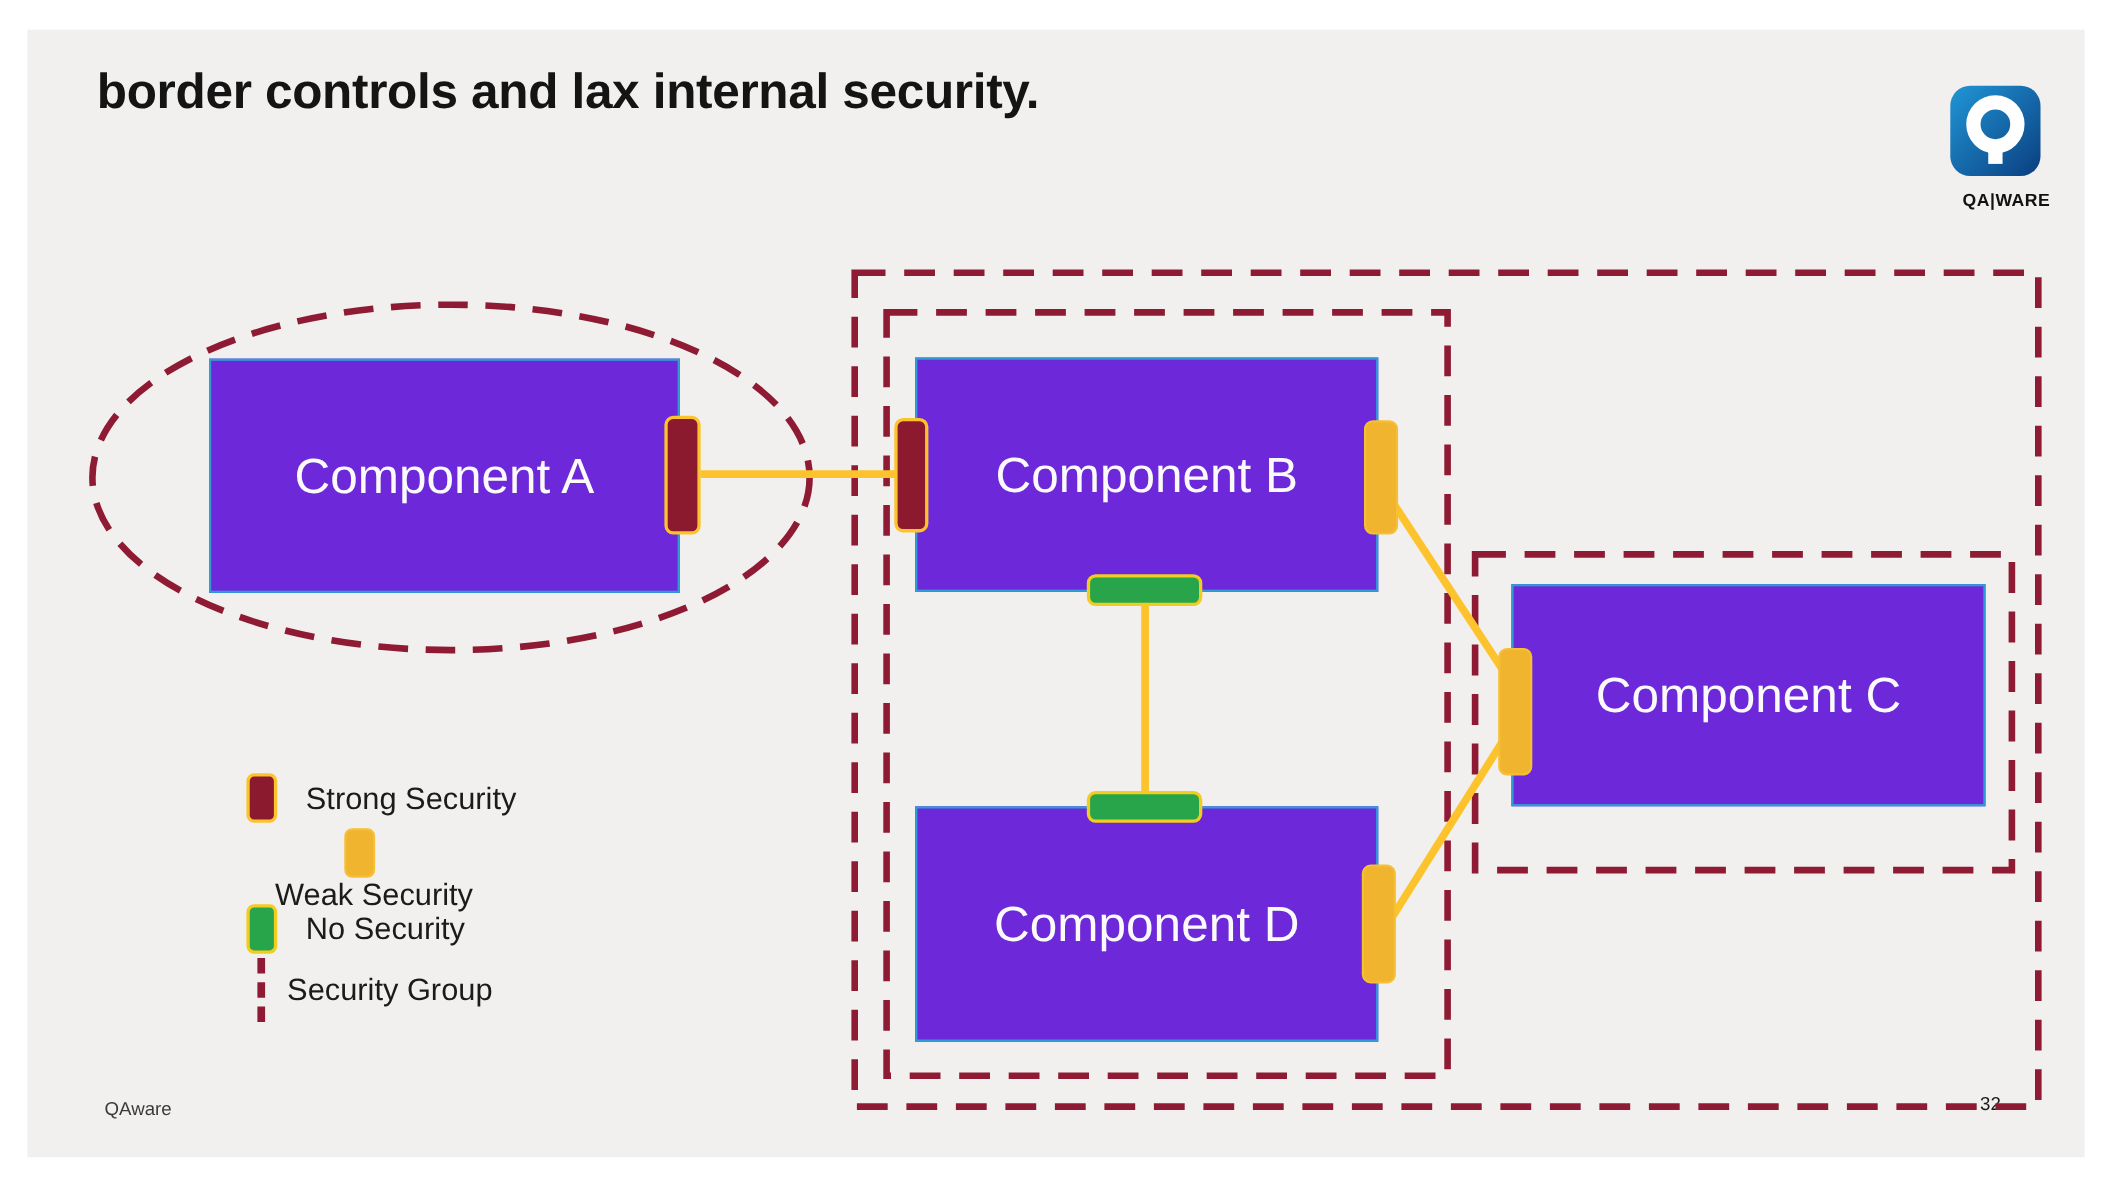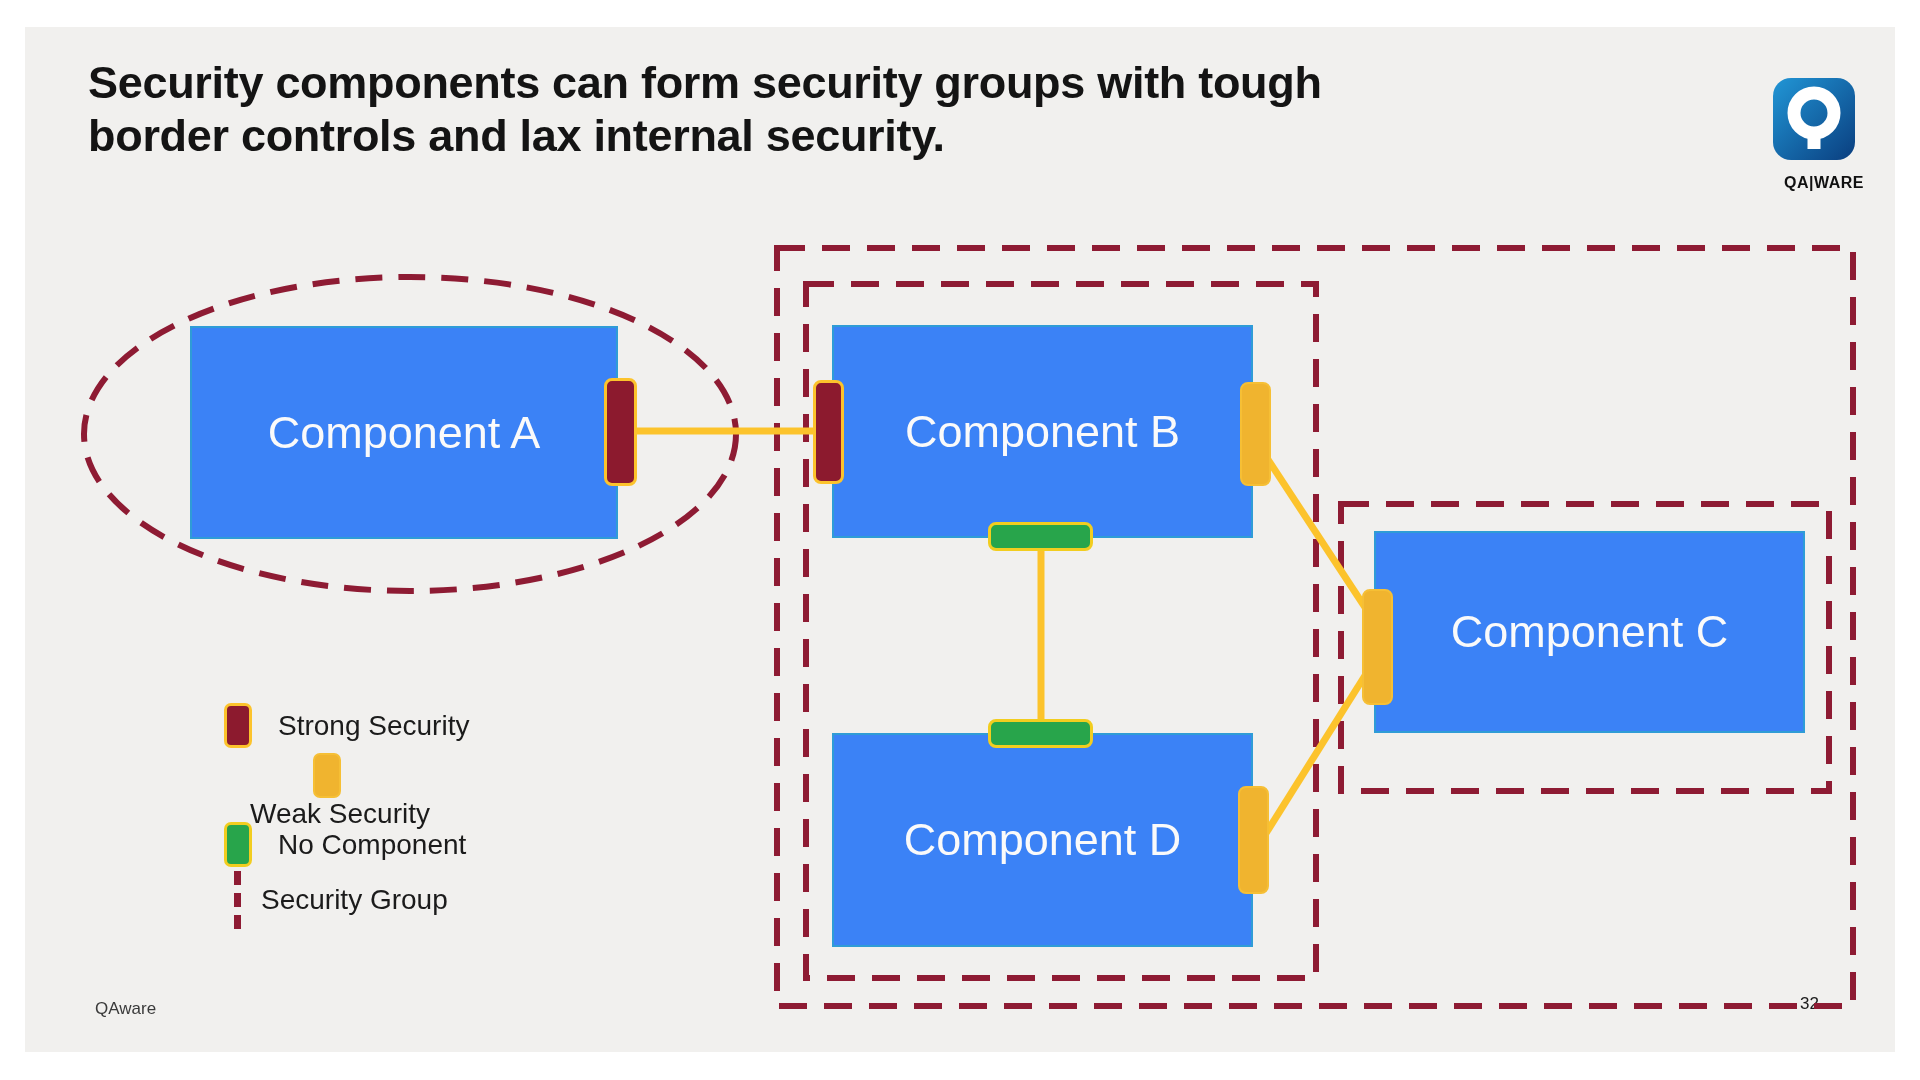--- a/index.html
+++ b/index.html
@@ -9,21 +9,21 @@
   .title{position:absolute;left:88px;top:56px;width:1480px;z-index:3;
     font-size:45px;line-height:53px;font-weight:800;color:#141414;letter-spacing:-0.3px;}
   .title span{display:block;}
   
   .logo{position:absolute;left:1764px;top:78px;width:100px;text-align:center;z-index:3;}
   .logo-icon{width:82px;height:82px;margin:0 auto;border-radius:18px;
     background:linear-gradient(135deg,#2196d6 0%,#0a3e7f 100%);display:block;}
   .logo-text{margin-top:14px;font-size:16px;font-weight:700;color:#111;letter-spacing:0.5px;text-align:right;}
   
   .lines-svg{position:absolute;left:0;top:0;width:1920px;height:1080px;z-index:1;}
-  .component{position:absolute;z-index:2;background:#3b82f6;border:2px solid #2f9cd6;
+  .component{position:absolute;z-index:2;background:#6d28d9;border:2px solid #2f9cd6;
     display:flex;align-items:center;justify-content:center;
     color:#fafafa;font-size:45px;font-weight:400;box-sizing:border-box;}
   .port{position:absolute;z-index:3;border-radius:8px;box-sizing:border-box;}
   .port.strong{background:#8c1a2e;border:3px solid #fcc32c;}
   .port.weak{background:#f0b42f;border:2px solid #f6bf35;}
   .port.none{background:#28a54b;border:3px solid #f2cd1f;}
   
   .legend{position:absolute;left:224px;top:683px;z-index:2;}
   .legend-item{position:absolute;display:flex;align-items:center;}
   .swatch{width:28px;height:45px;border-radius:7px;box-sizing:border-box;flex:none;}
@@ -51,21 +51,20 @@
   <rect x="806" y="284" width="510" height="694" fill="none" stroke="#8e1b33" stroke-width="6" stroke-dasharray="28 17"></rect>
   <rect x="1341" y="504" width="488" height="287" fill="none" stroke="#8e1b33" stroke-width="6" stroke-dasharray="28 17"></rect>
 
   <line x1="637" y1="431" x2="820" y2="431" stroke="#fcc32c" stroke-width="7"></line>
   <line x1="1041" y1="549" x2="1041" y2="722" stroke="#fcc32c" stroke-width="7"></line>
   <line x1="1263" y1="452" x2="1376" y2="624" stroke="#fcc32c" stroke-width="7"></line>
   <line x1="1263" y1="838" x2="1376" y2="658" stroke="#fcc32c" stroke-width="7"></line>
 </svg>
 
 <div class="title">
-  <span>Security components can form security groups with tough</span>
   <span>border controls and lax internal security.</span>
 </div>
 
 <div class="logo">
   <span class="logo-icon">
     <svg viewBox="0 0 82 82" width="82" height="82">
       <circle cx="41" cy="35" r="20" fill="none" stroke="#ffffff" stroke-width="13"></circle>
       <rect x="34.5" y="54" width="13" height="17" fill="#ffffff"></rect>
     </svg>
   </span>
@@ -97,19 +96,19 @@
   <div class="legend-item" style="left:0;top:0;margin-top:20px;">
     <span class="swatch strong"></span>
     <span class="legend-label">Strong Security</span>
   </div>
   <div class="legend-item" style="left:0;top:70px;flex-direction:column;">
     <span class="swatch weak"></span>
     <span class="legend-label">Weak Security</span>
   </div>
   <div class="legend-item" style="left:0;top:139px;">
     <span class="swatch none"></span>
-    <span class="legend-label">No Component</span>
+    <span class="legend-label">No Security</span>
   </div>
   <div class="legend-item" style="left:0;top:188px;">
     <span class="swatch group"></span>
     <span class="legend-label" style="margin-left:20px;">Security Group</span>
   </div>
 </div>
 
 </body></html>

